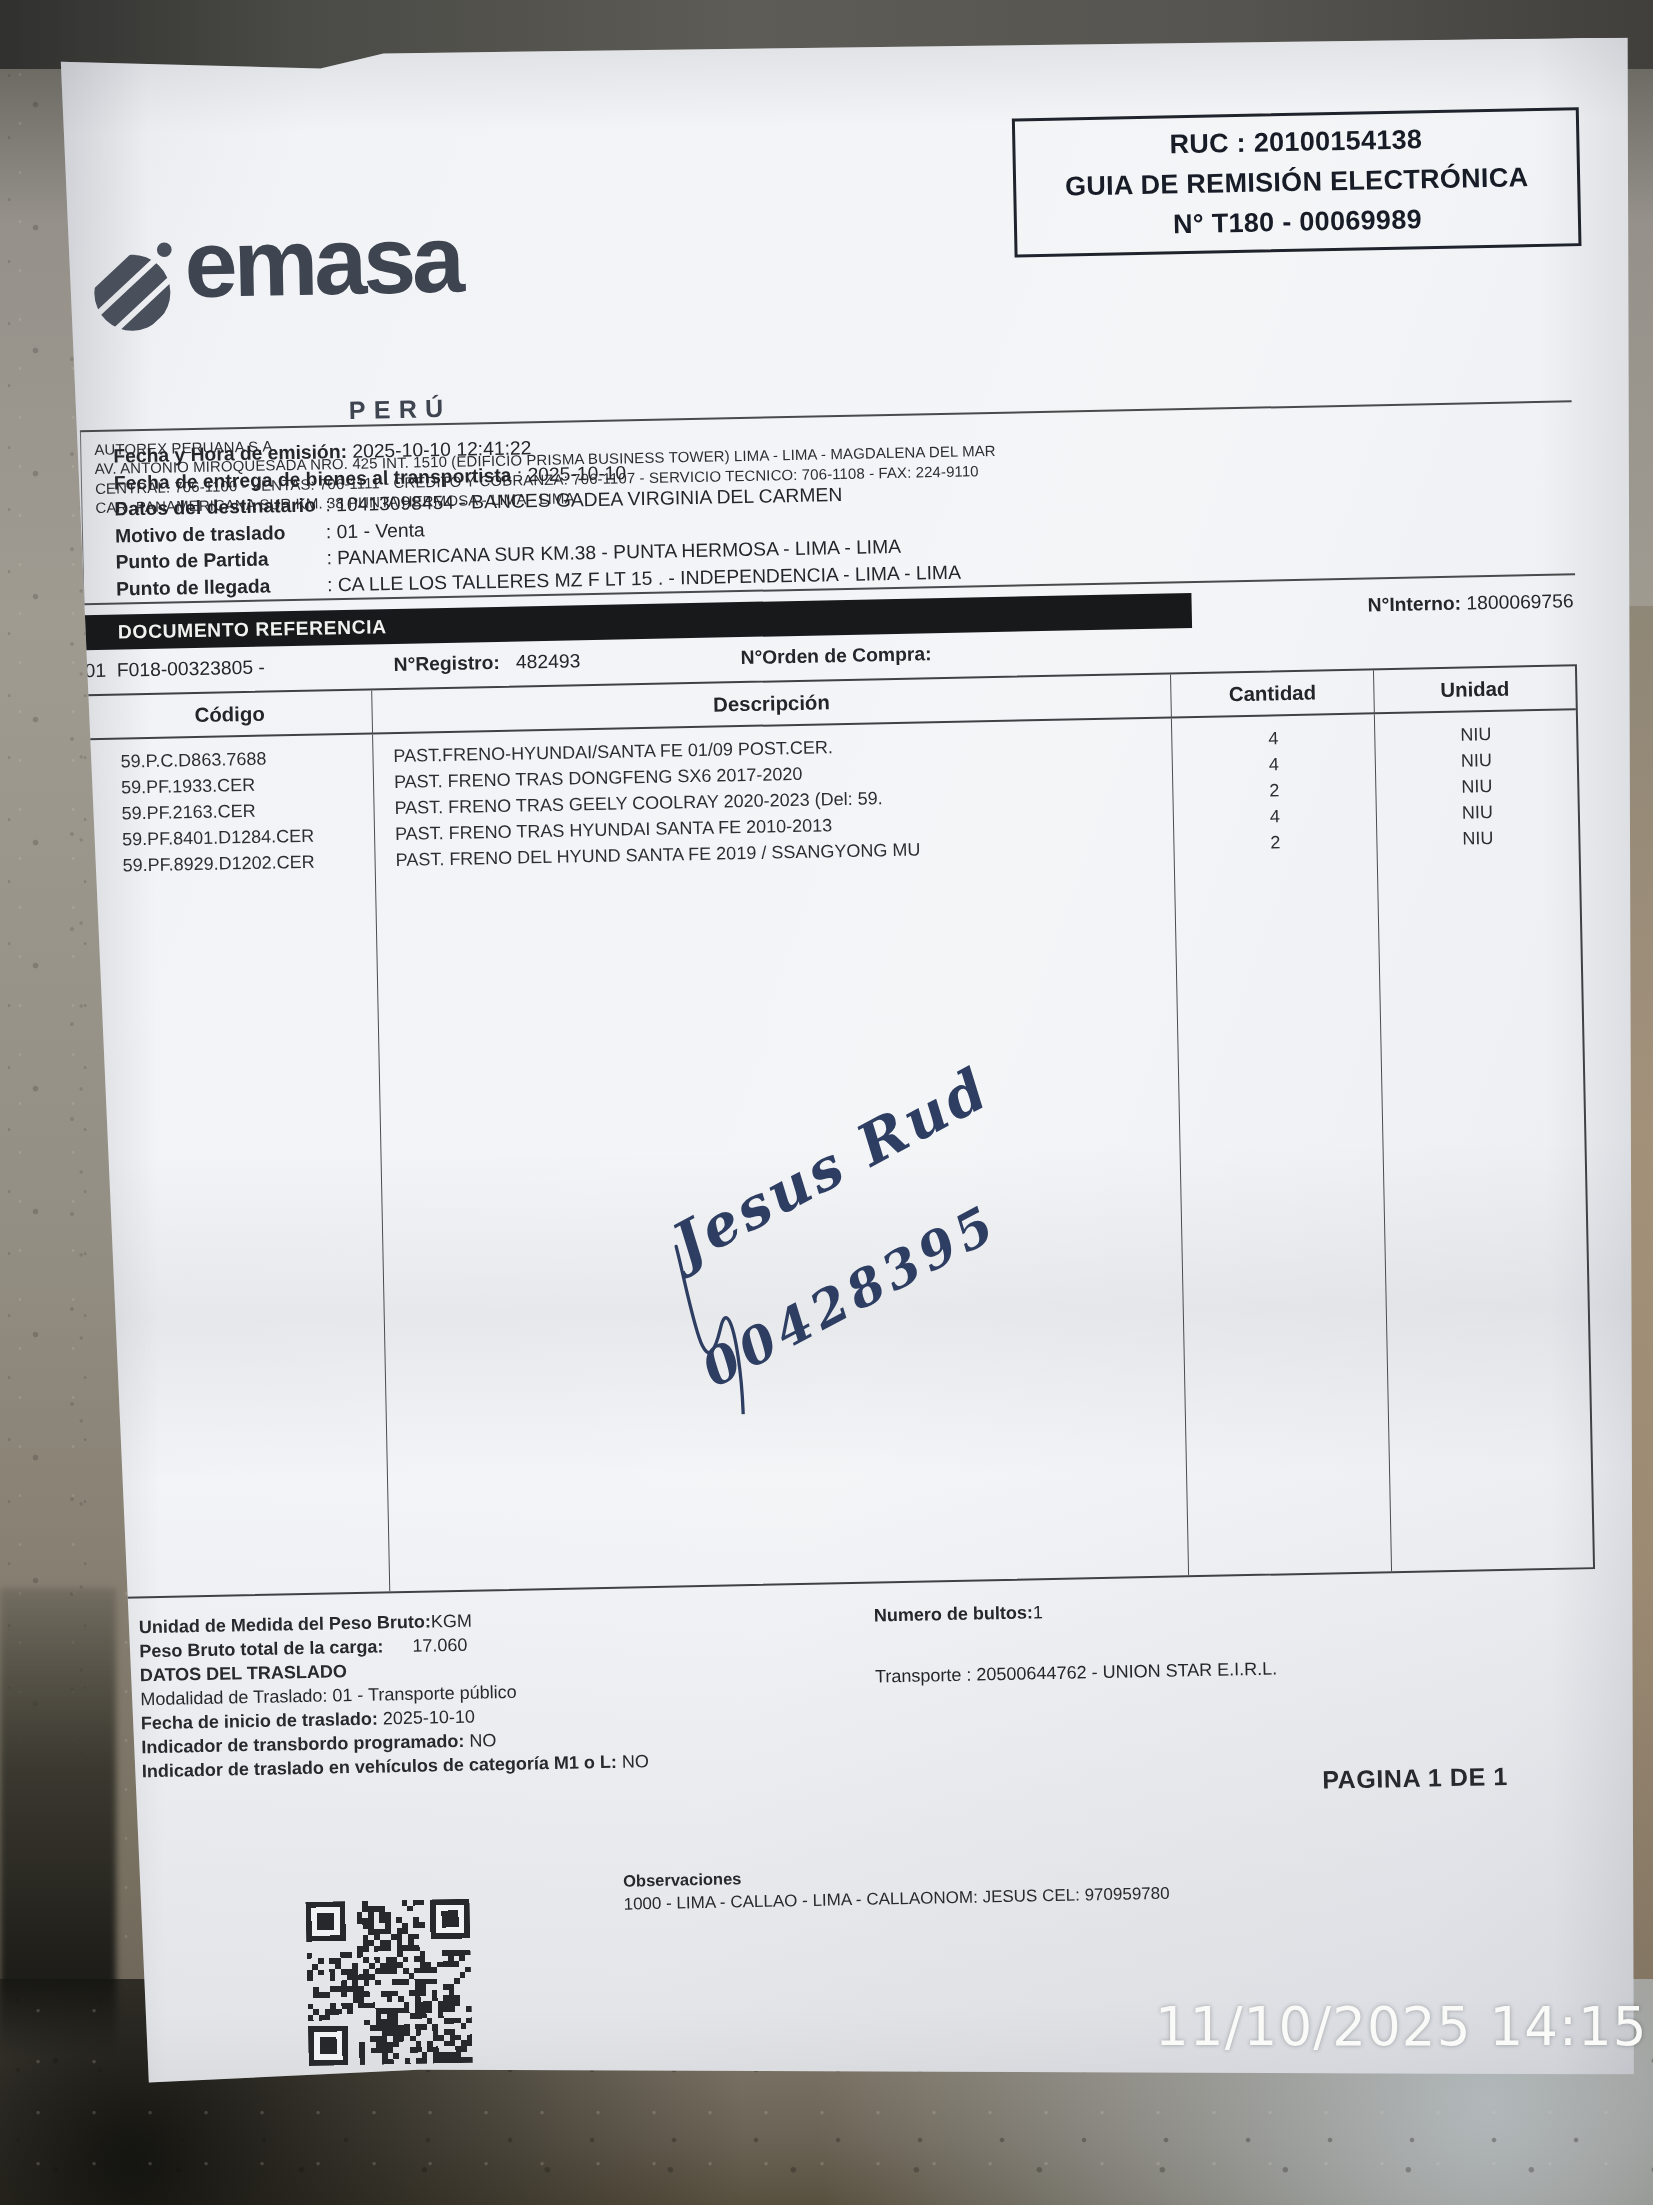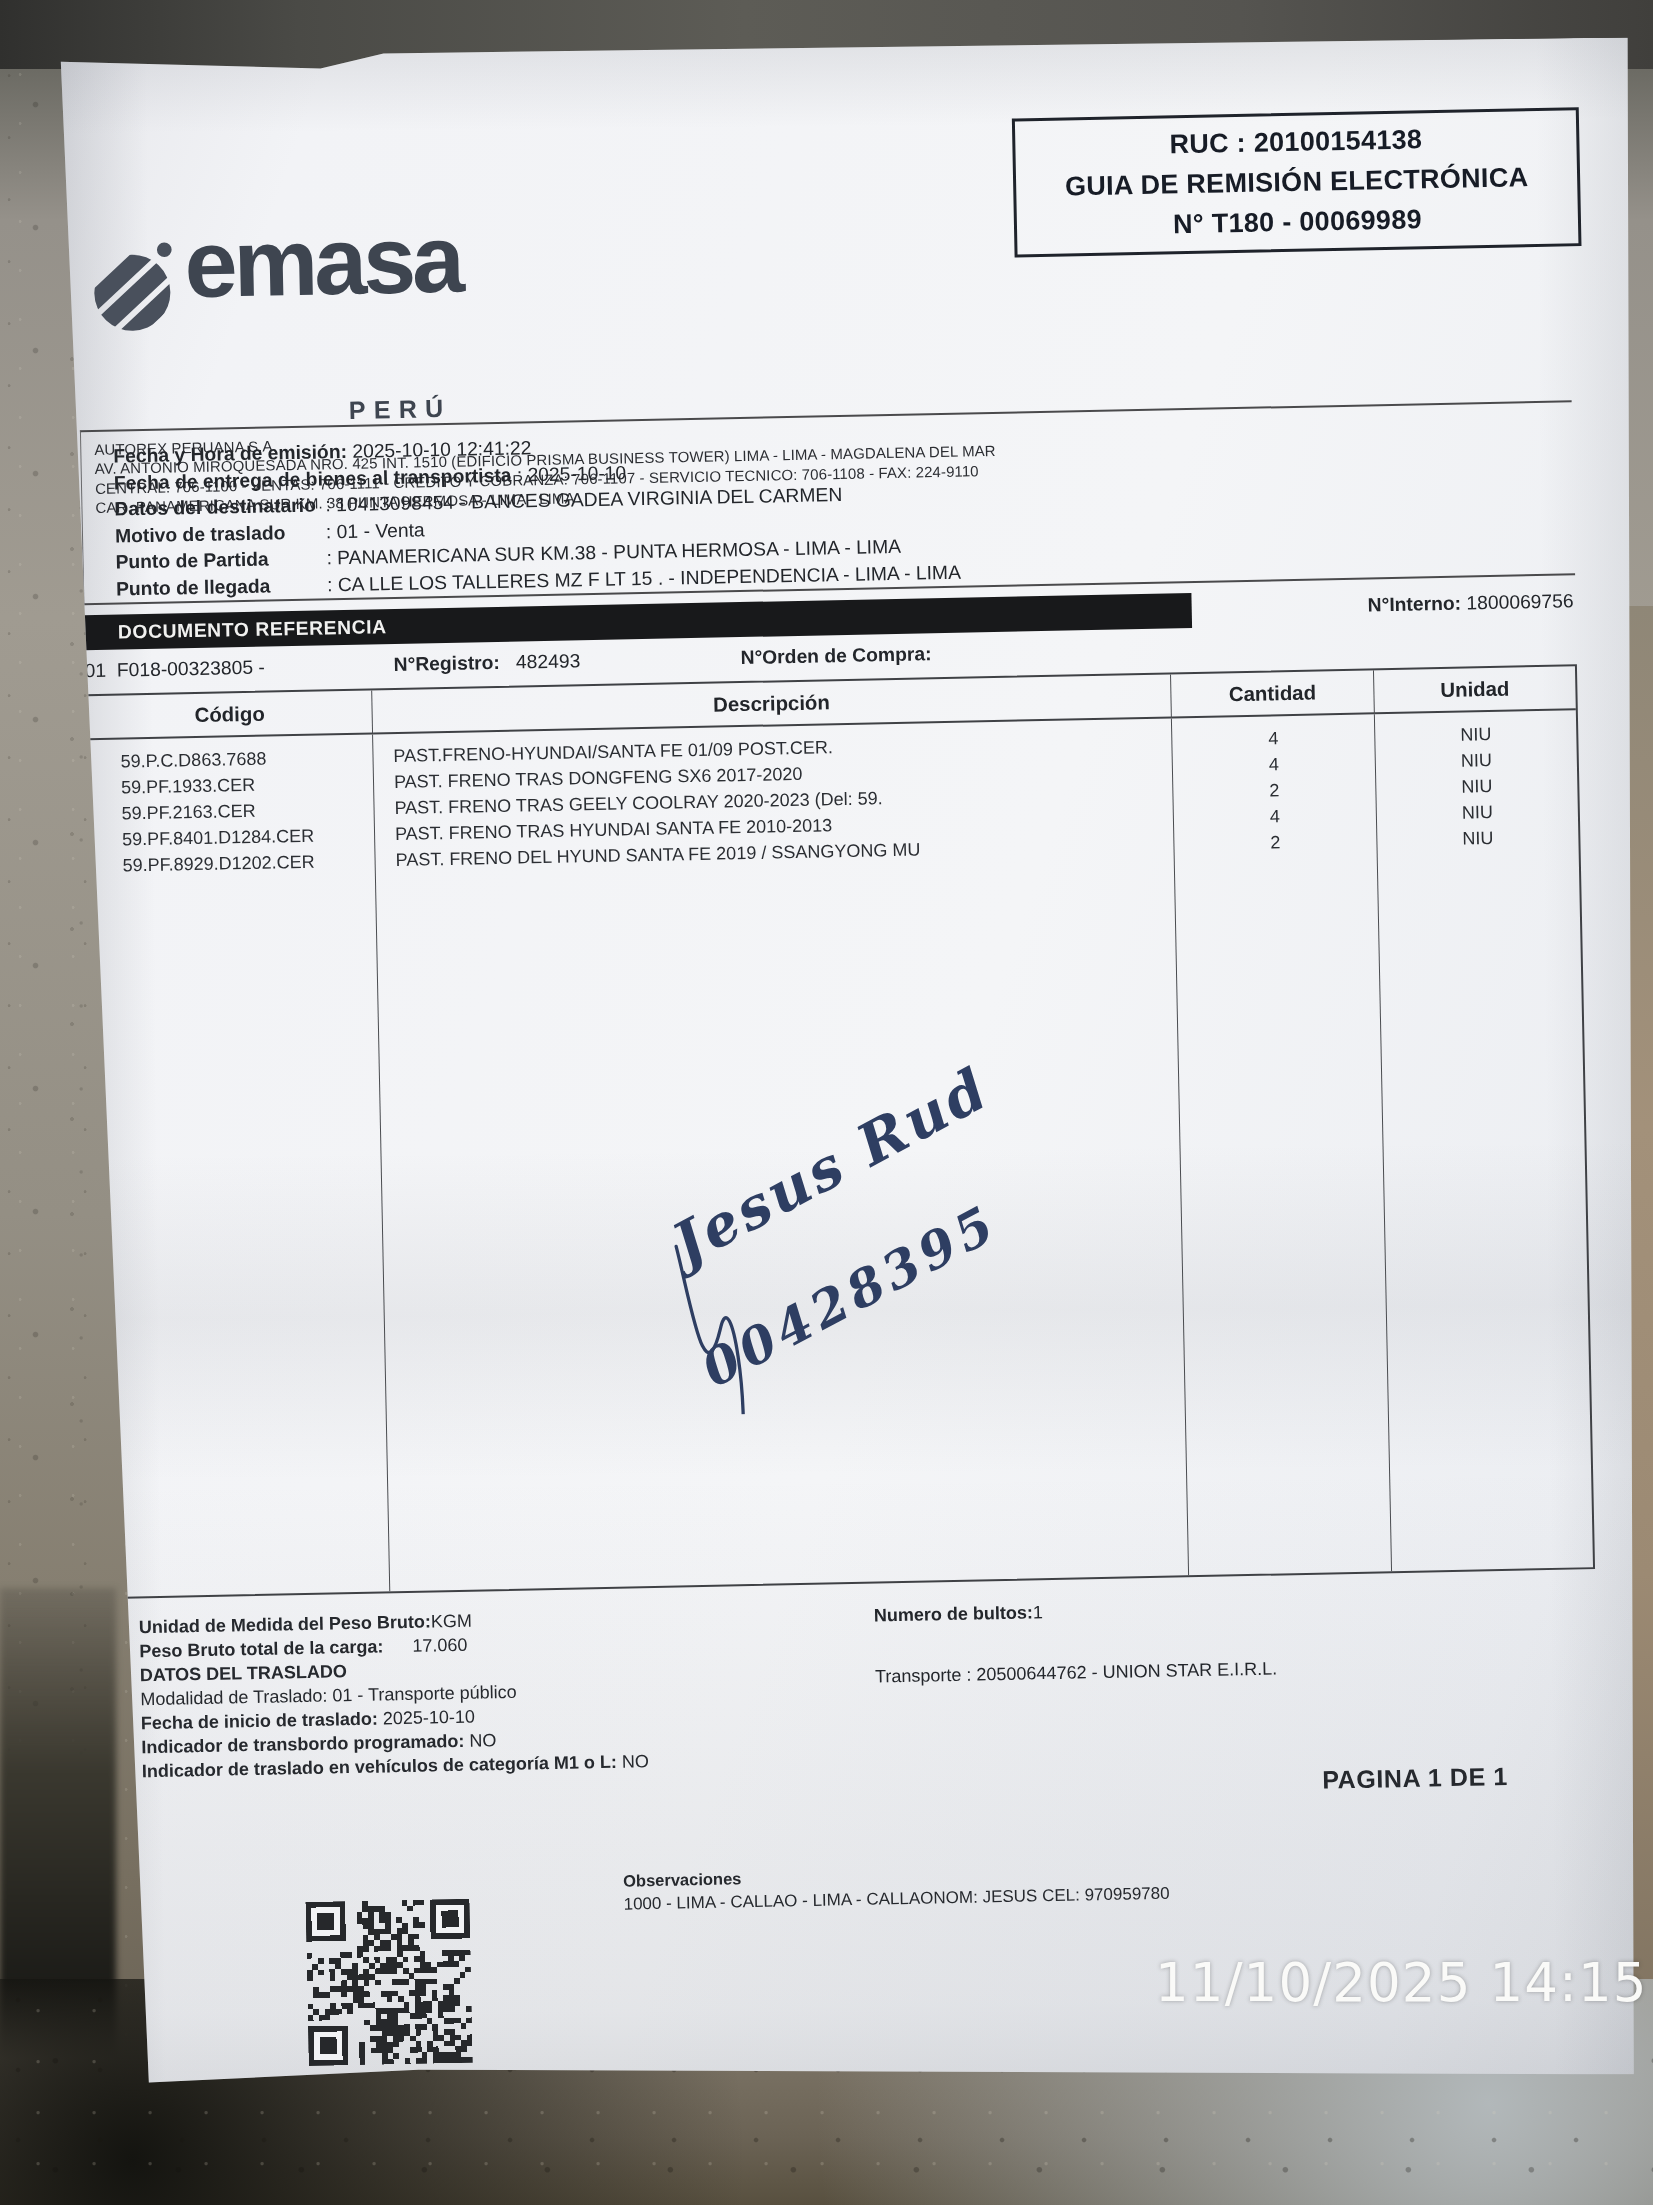--- a/index.html
+++ b/index.html
@@ -92,21 +92,21 @@
   .traslado{position:absolute;left:66px;top:1556px;font-size:18px;line-height:24px;white-space:nowrap;color:#26292e;}
   .traslado .g{margin-left:29px;}
   .bultos{position:absolute;left:801px;top:1561px;font-size:18px;white-space:nowrap;}
   .transporte{position:absolute;left:801px;top:1622px;font-size:18px;white-space:nowrap;}
   .pagina{position:absolute;left:1246px;top:1730px;font-size:25px;font-weight:700;letter-spacing:0.6px;color:#26292e;}
   .obs{position:absolute;left:545px;top:1819px;font-size:17px;line-height:24px;white-space:nowrap;color:#26292e;}
   .obs .t{font-weight:700;font-size:16.5px;}
   .qr{position:absolute;left:227px;top:1846px;width:164px;height:164px;}
 
   
-  .stamp{position:absolute;left:1155px;top:1952px;z-index:3;font-family:"DejaVu Sans",sans-serif;
+  .stamp{position:absolute;left:1155px;top:1996px;z-index:3;font-family:"DejaVu Sans",sans-serif;
     font-size:53px;color:#fafaf8;letter-spacing:1.1px;text-shadow:0 0 4.4px rgba(40,40,40,.35);white-space:nowrap;}
 </style>
 </head>
 <body>
 
 <div class="bg"></div>
 <div class="bg-speckle"></div>
 <div class="top-band"></div>
 <div class="right-strip"></div>
 <div class="bl-dark"></div>

